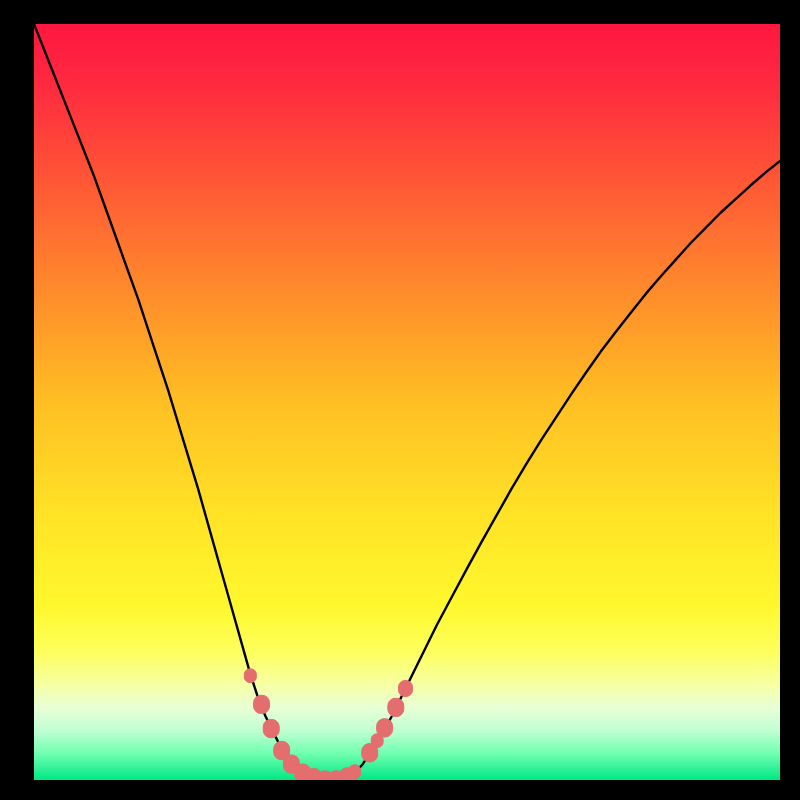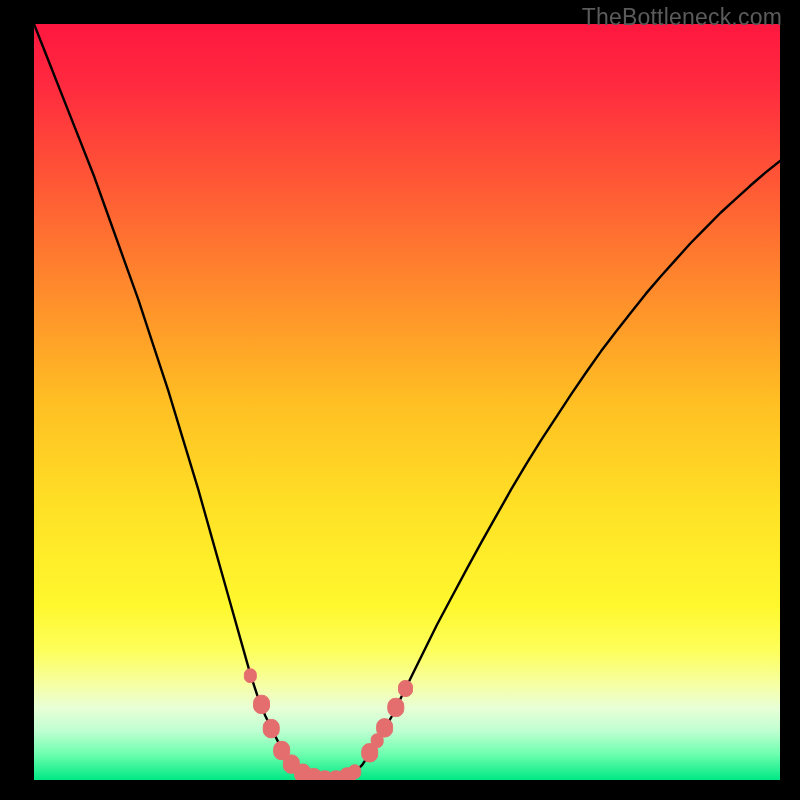--- a/index.html
+++ b/index.html
@@ -71,14 +71,13 @@
         <rect x="294.13" y="746.80" width="16.00" height="18.40" rx="7.60" ry="7.60" fill="#e46e6e" stroke="#e46e6e"></rect>
         <rect x="305.32" y="743.78" width="16.00" height="18.40" rx="7.60" ry="7.60" fill="#e46e6e" stroke="#e46e6e"></rect>
         <rect x="314.78" y="740.78" width="12.00" height="13.80" rx="5.70" ry="5.70" fill="#e46e6e" stroke="#e46e6e"></rect>
         <rect x="327.70" y="719.58" width="16.00" height="18.40" rx="7.60" ry="7.60" fill="#e46e6e" stroke="#e46e6e"></rect>
         <rect x="337.16" y="709.79" width="12.00" height="13.80" rx="5.70" ry="5.70" fill="#e46e6e" stroke="#e46e6e"></rect>
         <rect x="342.62" y="694.64" width="16.00" height="18.40" rx="7.60" ry="7.60" fill="#e46e6e" stroke="#e46e6e"></rect>
         <rect x="353.81" y="674.22" width="16.00" height="18.40" rx="7.60" ry="7.60" fill="#e46e6e" stroke="#e46e6e"></rect>
         <rect x="364.51" y="656.47" width="14.00" height="16.10" rx="6.65" ry="6.65" fill="#e46e6e" stroke="#e46e6e"></rect>
       </g>
   </svg>
-  <div class="watermark">TheBottleneck.com</div>
 </div>
 
 </body></html>

